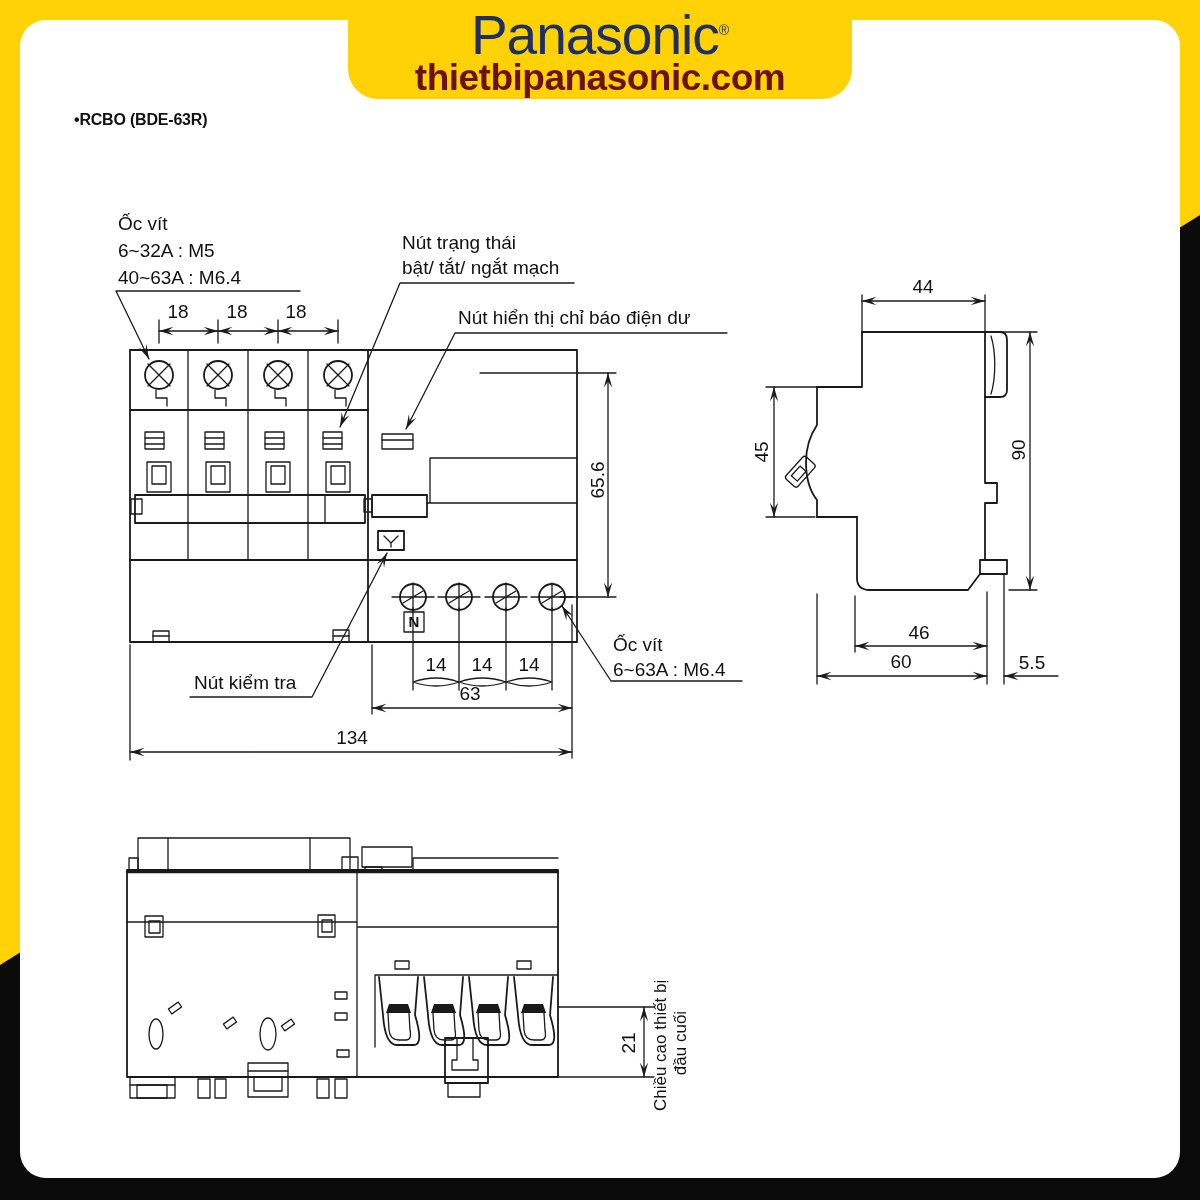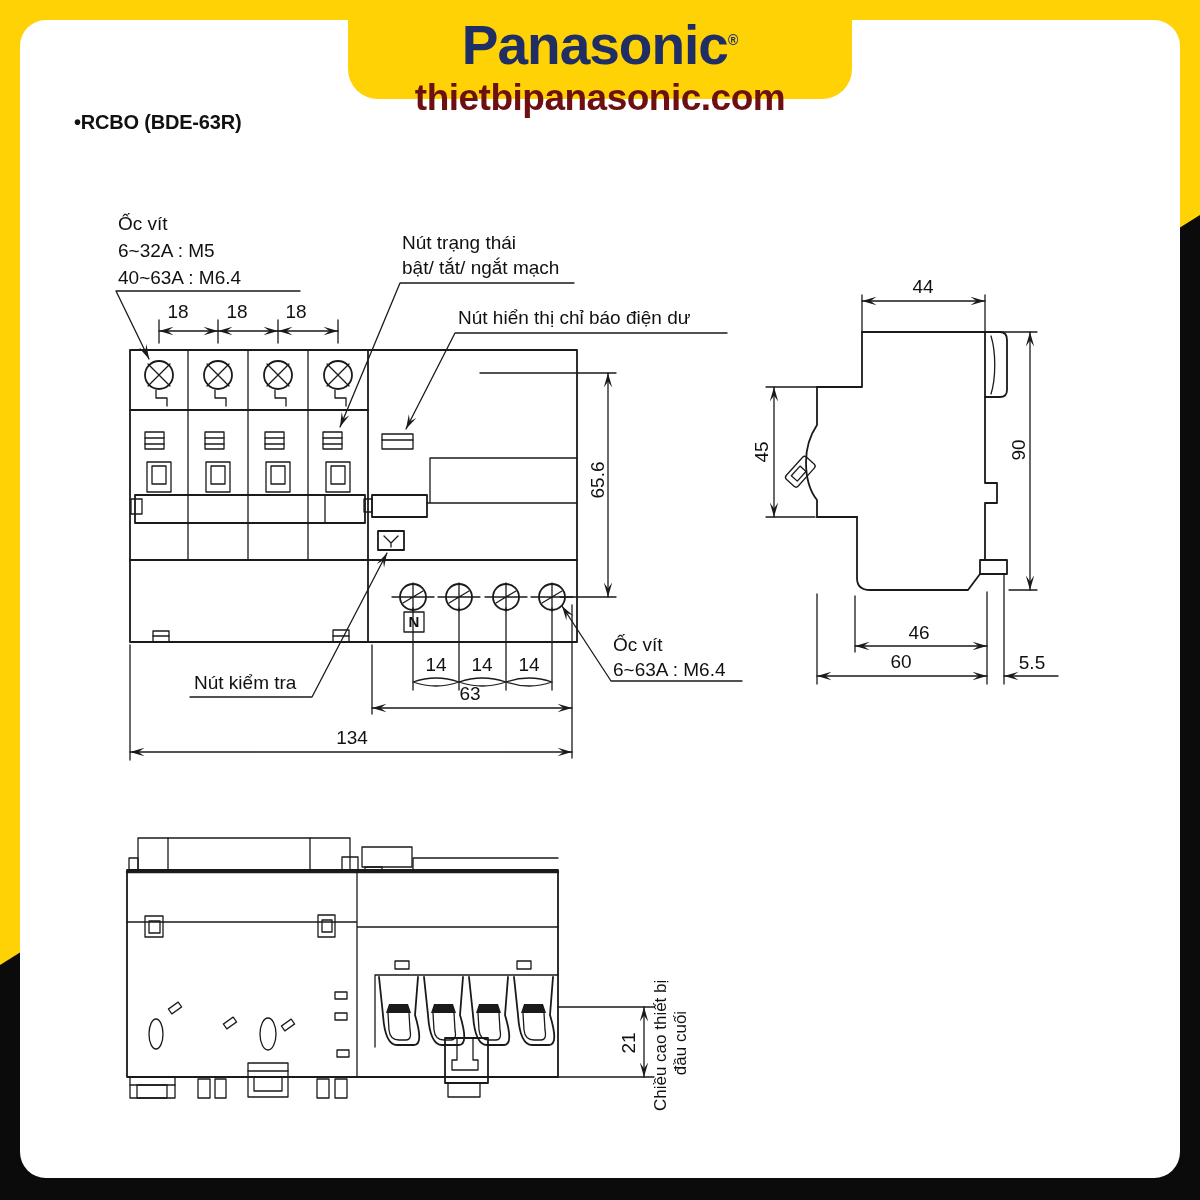--- a/index.html
+++ b/index.html
@@ -14,31 +14,31 @@
   }
   .sheet{
     position:absolute;left:20px;top:20px;width:1160px;height:1158px;
     background:#ffffff;border-radius:26px;
   }
   .logo-tab{
     position:absolute;left:348px;top:0;width:504px;height:99px;
     background:#FFD205;border-radius:0 0 30px 30px;text-align:center;
   }
   .logo{
-    font-weight:700;font-size:55px;line-height:76px;letter-spacing:-1px;
+    font-weight:400;font-size:55px;line-height:56px;letter-spacing:-1px;
     color:#1f2f66;margin-top:2px;
   }
   .logo .reg{font-size:14px;vertical-align:super;letter-spacing:0;}
   .site{
     font-weight:700;font-size:37px;line-height:30px;letter-spacing:-0.5px;
     color:#6d1012;margin-top:0px;
   }
   .page-title{
     position:absolute;left:74px;top:111px;
-    font-weight:700;font-size:20px;color:#111;letter-spacing:-0.2px;
+    font-weight:700;font-size:16px;color:#111;letter-spacing:-0.2px;
   }
   svg.drawing{position:absolute;left:0;top:0;}
   .ln{stroke:#1a1a1a;fill:none;stroke-width:1.8;stroke-linejoin:round;stroke-linecap:round;}
   .thin{stroke-width:1.3;}
   .thick{stroke-width:2.4;}
   .dk{fill:#1a1a1a;stroke:none;}
   text.lbl{font-family:"Liberation Sans",sans-serif;font-size:19px;fill:#111;}
   text.dim{font-family:"Liberation Sans",sans-serif;font-size:19px;fill:#111;}
   text.sm{font-family:"Liberation Sans",sans-serif;font-size:17px;fill:#111;}
   text.nmark{font-family:"Liberation Sans",sans-serif;font-size:15px;font-weight:700;fill:#111;}

